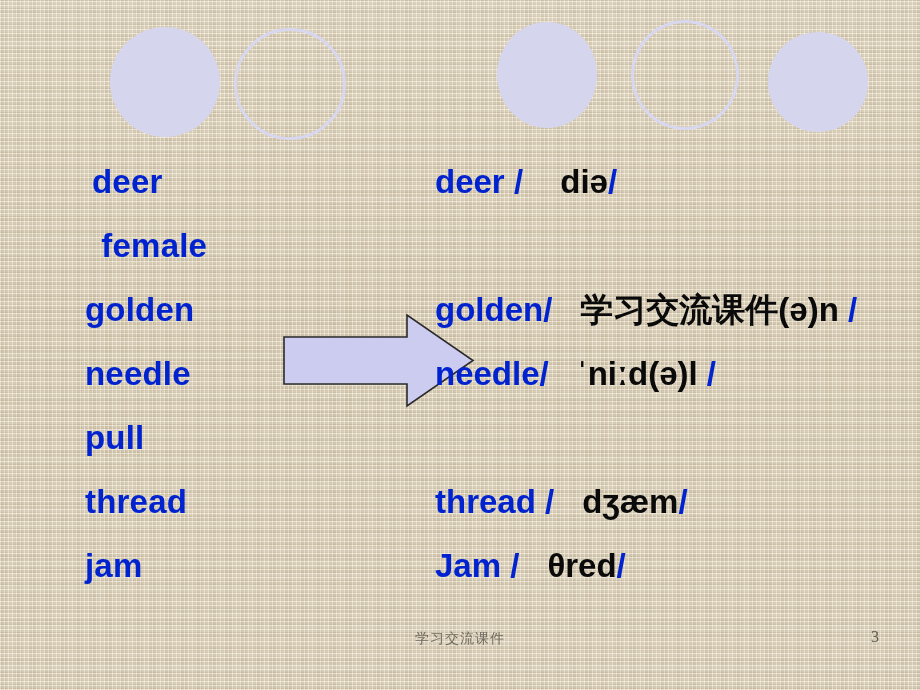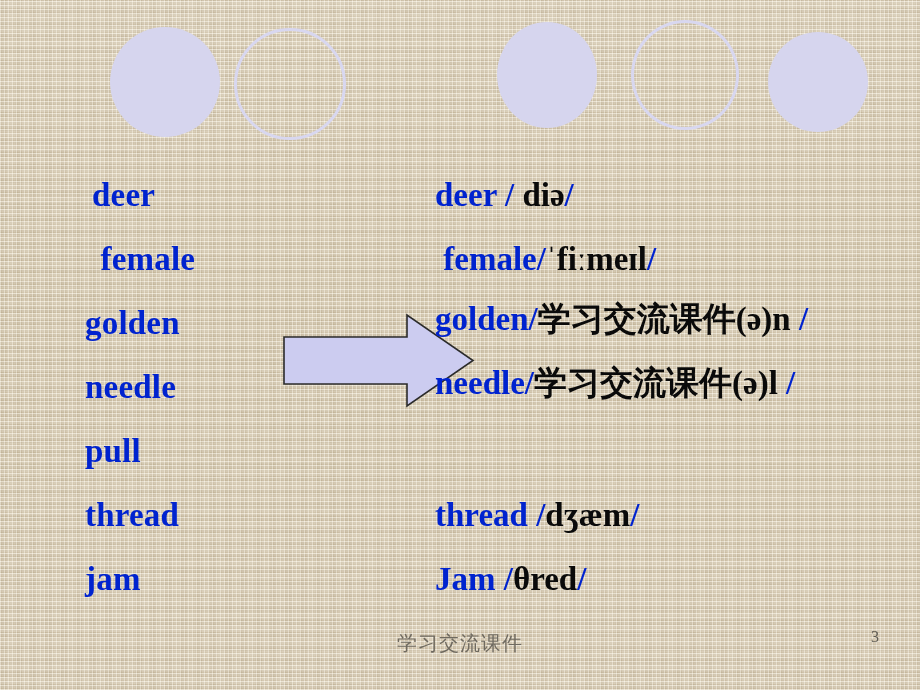--- a/index.html
+++ b/index.html
@@ -88,23 +88,22 @@
 
   
   #word-columns {
     position: absolute;
     left: 0;
     top: 150px;
     width: 920px;
   }
   .word-row {
     display: flex;
-    align-items: flex-end;
+    align-items: center;
     height: 64px;
-    font-family: Liberation Serif, serif;
   }
   .col-left {
     width: 425px;
     box-sizing: border-box;
     padding-left: 85px;
     font-size: 33px;
     font-weight: bold;
     color: #0023cf;
     letter-spacing: 0.2px;
     white-space: pre;
@@ -113,34 +112,35 @@
     flex: 1;
     font-size: 33px;
     font-weight: bold;
     color: #0023cf;
     padding-left: 10px;
     white-space: pre;
   }
   .col-left.indent { padding-left: 92px; }
   .col-right .ipa {
     color: #0a0a0a;
+    margin-left: 28px;
   }
   .col-right .slash {
     color: #0023cf;
   }
 
   
   #footer-note {
     position: absolute;
     left: 0;
     top: 630px;
     width: 920px;
     text-align: center;
     font-family: "DejaVu Sans", sans-serif;
-    font-size: 20px;
+    font-size: 14px;
     color: #6f6a60;
     letter-spacing: 1px;
   }
   #page-number {
     position: absolute;
     left: 860px;
     top: 628px;
     width: 30px;
     text-align: center;
     font-family: "Liberation Serif", serif;
@@ -165,31 +165,30 @@
 
   <div id="word-columns">
 
     <div class="word-row">
       <div class="col-left indent">deer</div>
       <div class="col-right"><span>deer</span><span class="slash"> / </span><span class="ipa">diə</span><span class="slash">/</span></div>
     </div>
 
     <div class="word-row">
       <div class="col-left indent"> female</div>
-      <div class="col-right"><span> female</span><span class="slash">/</span><span class="ipa">ˈfiːmeɪl</span><span class="slash">/</span></div>
     </div>
 
     <div class="word-row">
       <div class="col-left">golden</div>
       <div class="col-right"><span>golden</span><span class="slash">/</span><span class="ipa">学习交流课件(ə)n </span><span class="slash">/</span></div>
     </div>
 
     <div class="word-row">
       <div class="col-left">needle</div>
-      <div class="col-right"><span>needle</span><span class="slash">/</span><span class="ipa">学习交流课件(ə)l </span><span class="slash">/</span></div>
+      <div class="col-right"><span>needle</span><span class="slash">/</span><span class="ipa">ˈniːd(ə)l </span><span class="slash">/</span></div>
     </div>
 
     <div class="word-row">
       <div class="col-left">pull</div>
     </div>
 
     <div class="word-row">
       <div class="col-left">thread</div>
       <div class="col-right"><span>thread</span><span class="slash"> /</span><span class="ipa">dʒæm</span><span class="slash">/</span></div>
     </div>

